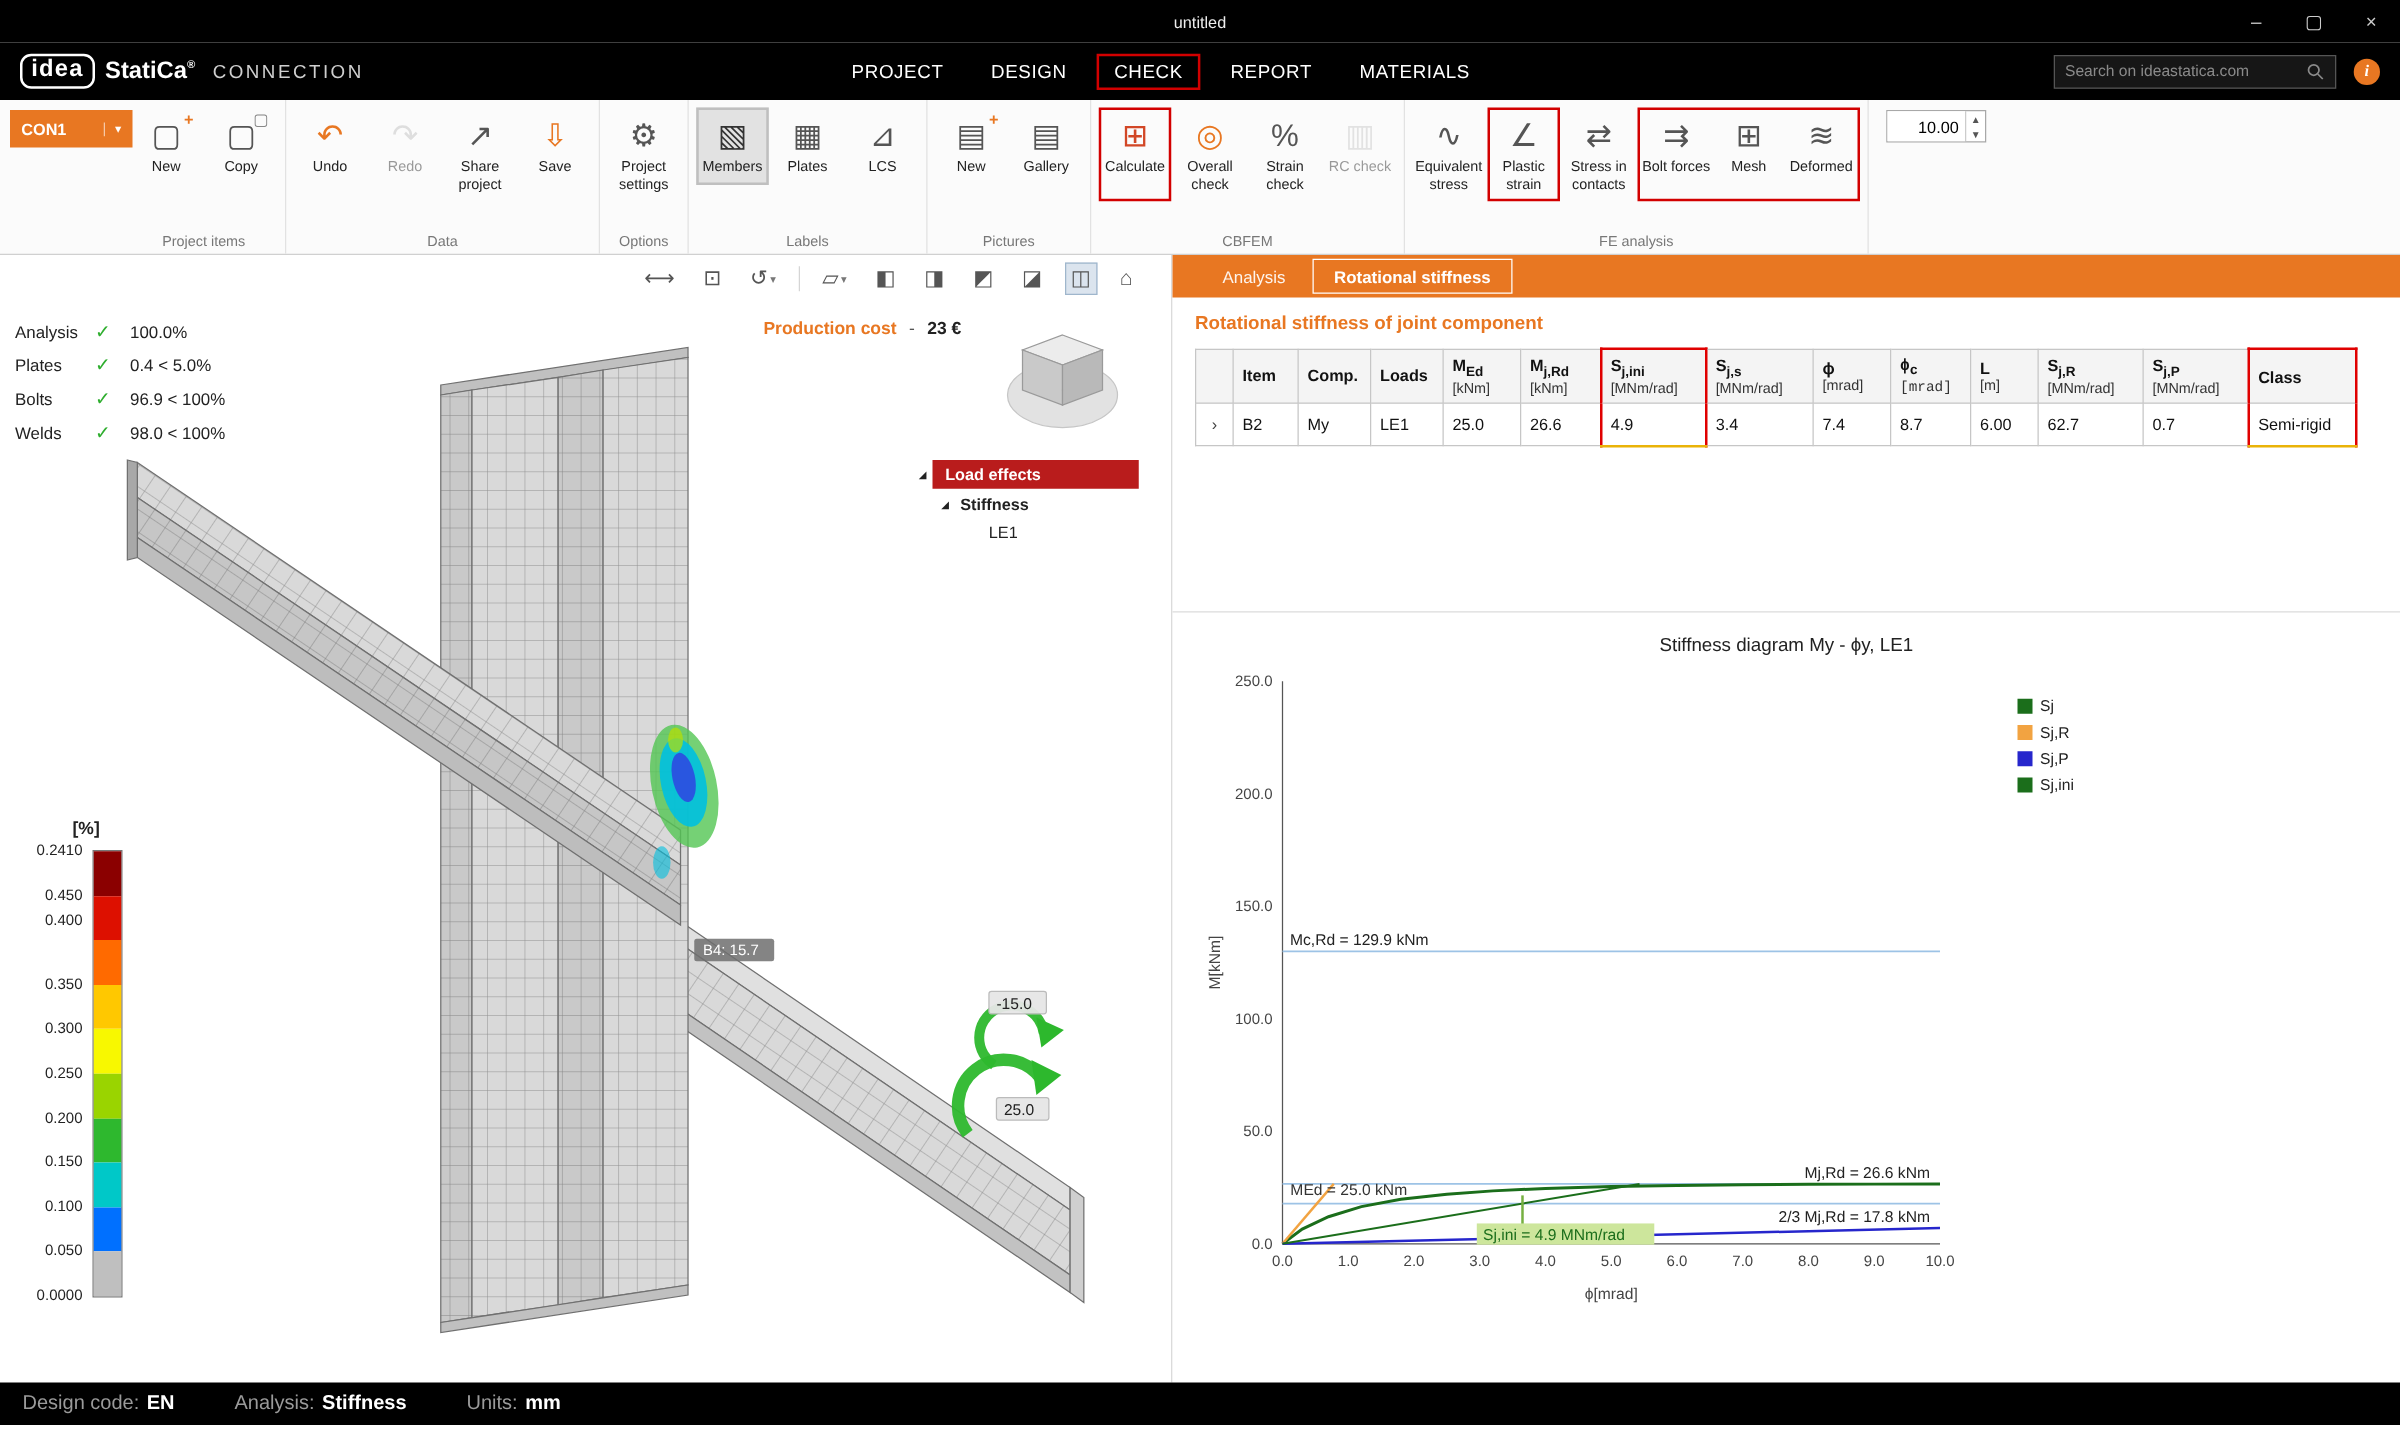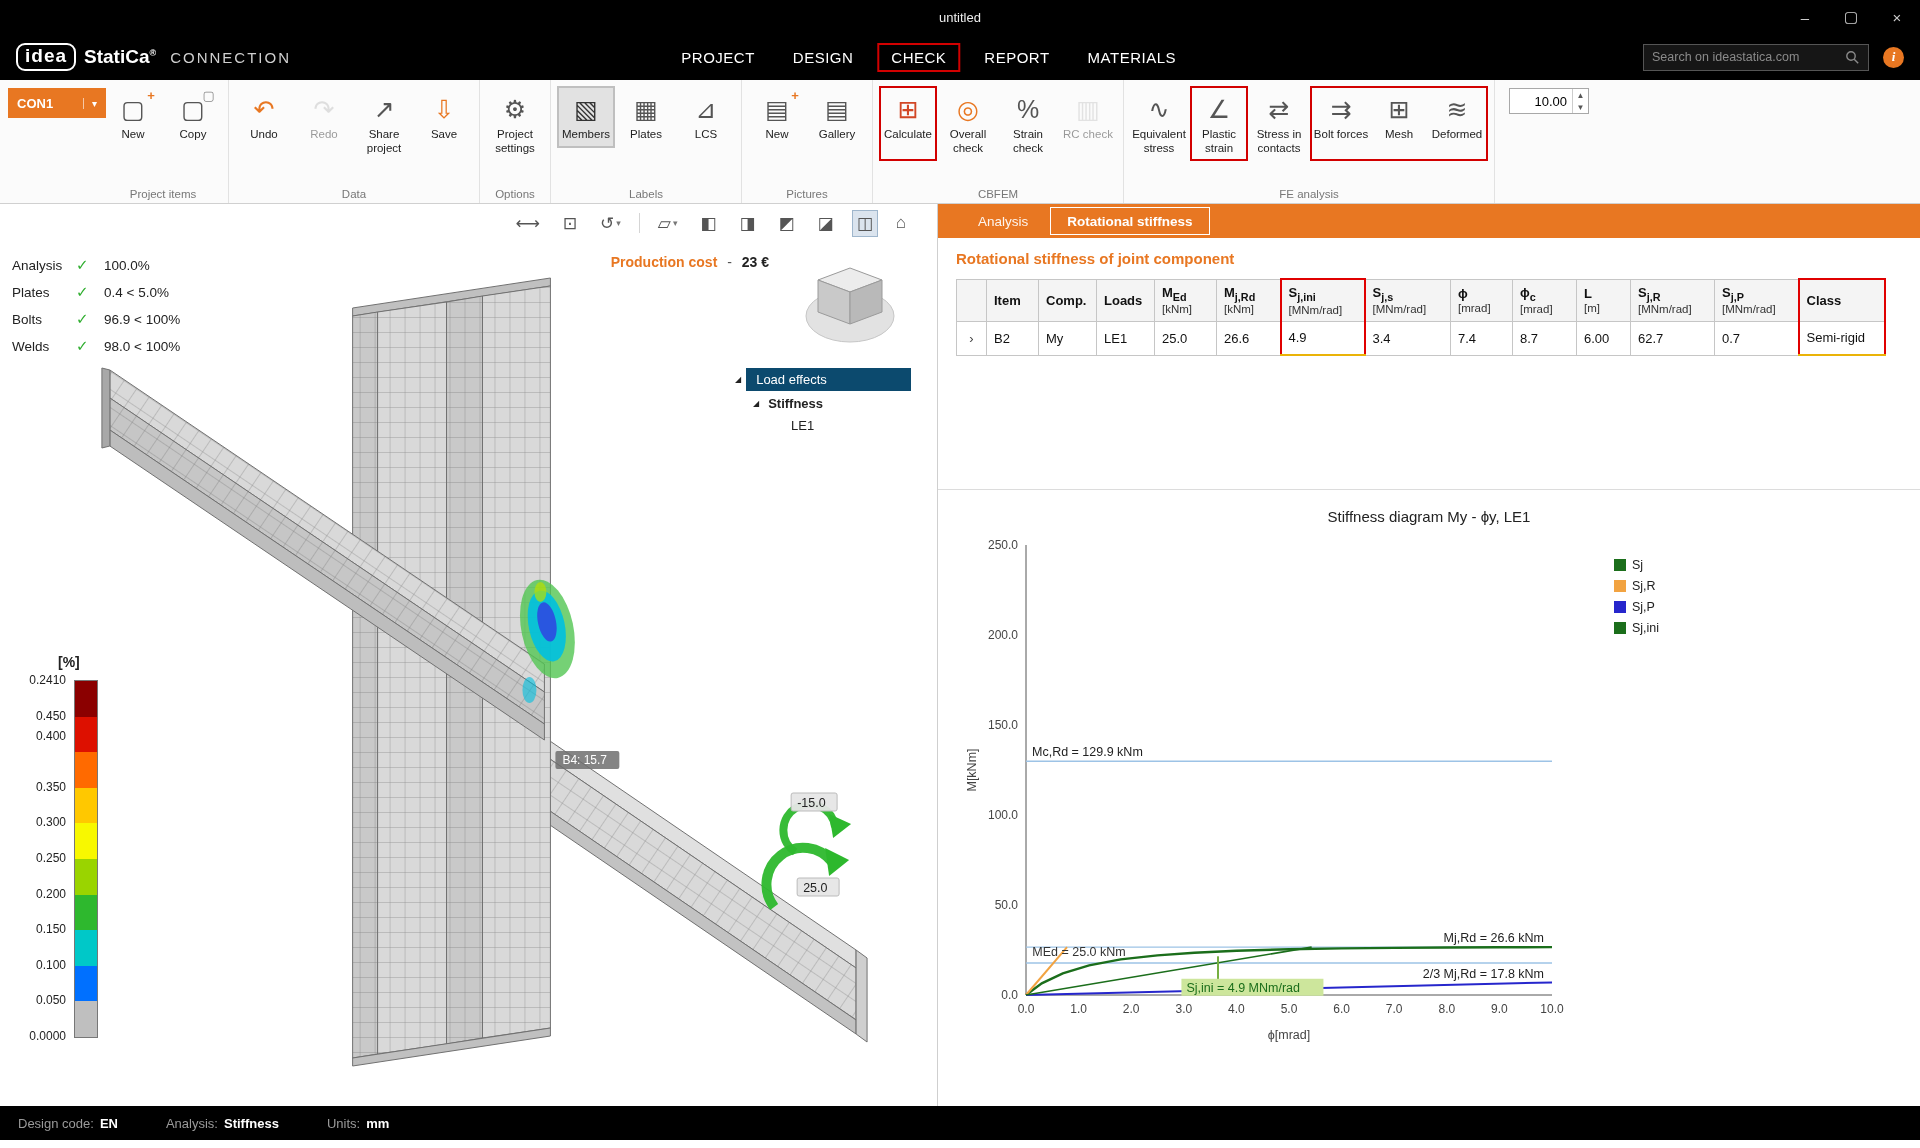--- a/index.html
+++ b/index.html
@@ -74,21 +74,21 @@
   .pc-label{color:#e87722;font-weight:bold}
   .pc-sep{color:#555;margin:0 6px}
   .pc-value{font-weight:bold;color:#222}
 
   .nav-cube{position:absolute;right:32px;top:12px;cursor:pointer}
 
   .vp-tree{position:absolute;right:26px;top:126px;width:176px;font-size:13px}
   .tree-row{display:flex;align-items:center;margin-bottom:3px;cursor:pointer}
   .tree-arrow{font-size:8px;color:#222;margin-right:5px;flex:0 0 auto}
   .tree-box{padding:2px 4px;color:#222}
-  .tree-row.selected .tree-box{background:#0c4a6e;color:#fff;font-weight:normal;padding:4px 10px;flex:1}
+  .tree-row.selected .tree-box{background:#b91c1c;color:#fff;font-weight:bold;padding:4px 10px;flex:1}
   .tree-row.lvl1{margin-left:18px;font-weight:bold}
   .tree-row.lvl2{margin-left:52px;color:#555}
 
   .color-scale{position:absolute;left:14px;top:412px;width:104px}
   .scale-title{font-weight:bold;font-size:14px;color:#222;margin:0 0 10px 44px}
   .scale-body{position:relative;height:362px}
   .scale-label{position:absolute;left:0;width:52px;text-align:right;font-size:12px;color:#222;transform:translateY(-50%)}
   .scale-bar{position:absolute;left:60px;top:0;width:24px;border:1px solid #777}
   .scale-seg{height:35.6px}
 
@@ -108,21 +108,21 @@
   td{height:34px}
   th.redcol{border-top:2px solid #e00000;border-left:2px solid #e00000;border-right:2px solid #e00000}
   td.redcol{border-left:2px solid #e00000;border-right:2px solid #e00000;border-bottom:2px solid #eab308}
 
   .chart-section{flex:1;padding:6px 10px;display:flex;flex-direction:column;align-items:center;min-height:0}
   .chart-section h3{font-size:15px;color:#222;font-weight:normal;margin:12px 0 0}
   svg{font-family:"Liberation Sans","DejaVu Sans",sans-serif}
 
   
   .statusbar{height:34px;background:#000;display:flex;align-items:center;gap:48px;padding:0 18px;flex:0 0 auto;margin-bottom:8px}
-  .sb-item{display:flex;gap:6px;font-size:13px;align-items:flex-start}
+  .sb-item{display:flex;gap:6px;font-size:16px;align-items:flex-start}
   .sb-label{color:#9a9a9a}
   .sb-value{color:#fff;font-weight:bold}
 </style>
 </head>
 <body>
 
 <div class="app">
 
   <div class="titlebar">
     <div class="win-title">untitled</div>
@@ -503,21 +503,21 @@
                   <div class="unit">[MNm/rad]</div>
                 </th>
                 <th style="min-width: 86px;">
                   <div>S<sub>j,s</sub></div>
                   <div class="unit">[MNm/rad]</div>
                 </th>
                 <th style="min-width: 62px;">
                   <div>ϕ</div>
                   <div class="unit">[mrad]</div>
                 </th>
-                <th style="min-width: 64px;">
+                <th style="min-width: 64px; font-family: Liberation Mono, monospace;">
                   <div>ϕ<sub>c</sub></div>
                   <div class="unit">[mrad]</div>
                 </th>
                 <th style="min-width: 54px;">
                   <div>L</div>
                   <div class="unit">[m]</div>
                 </th>
                 <th style="min-width: 84px;">
                   <div>S<sub>j,R</sub></div>
                   <div class="unit">[MNm/rad]</div>

